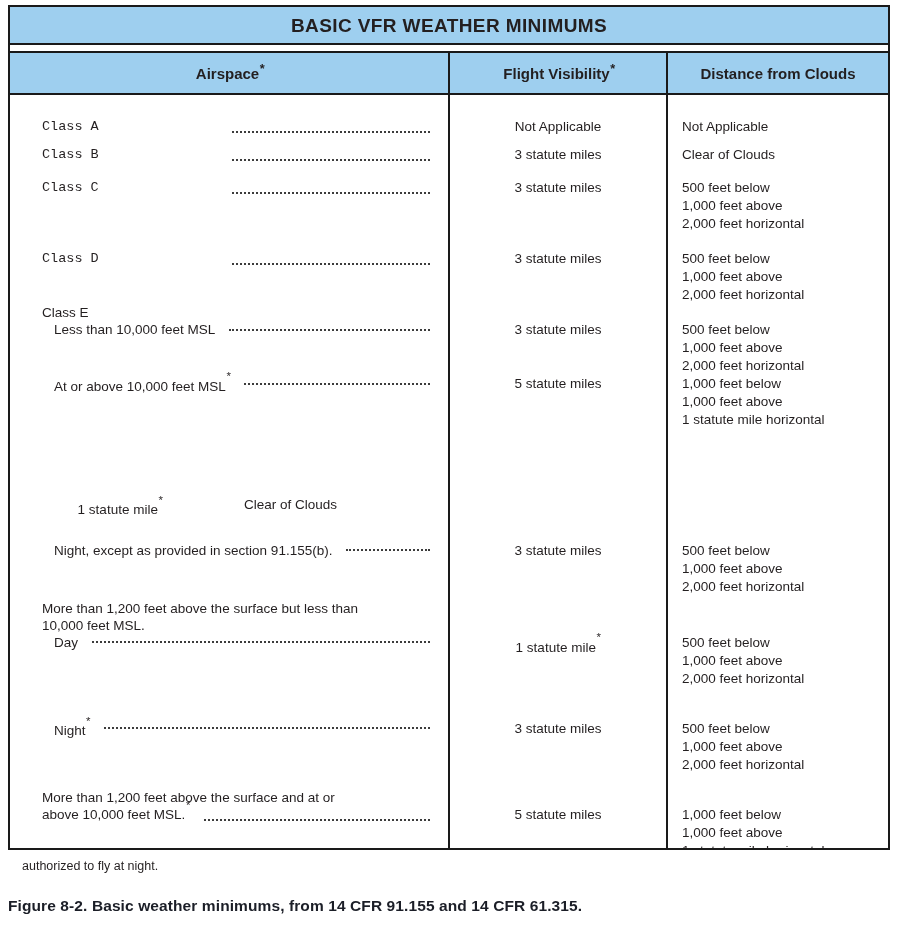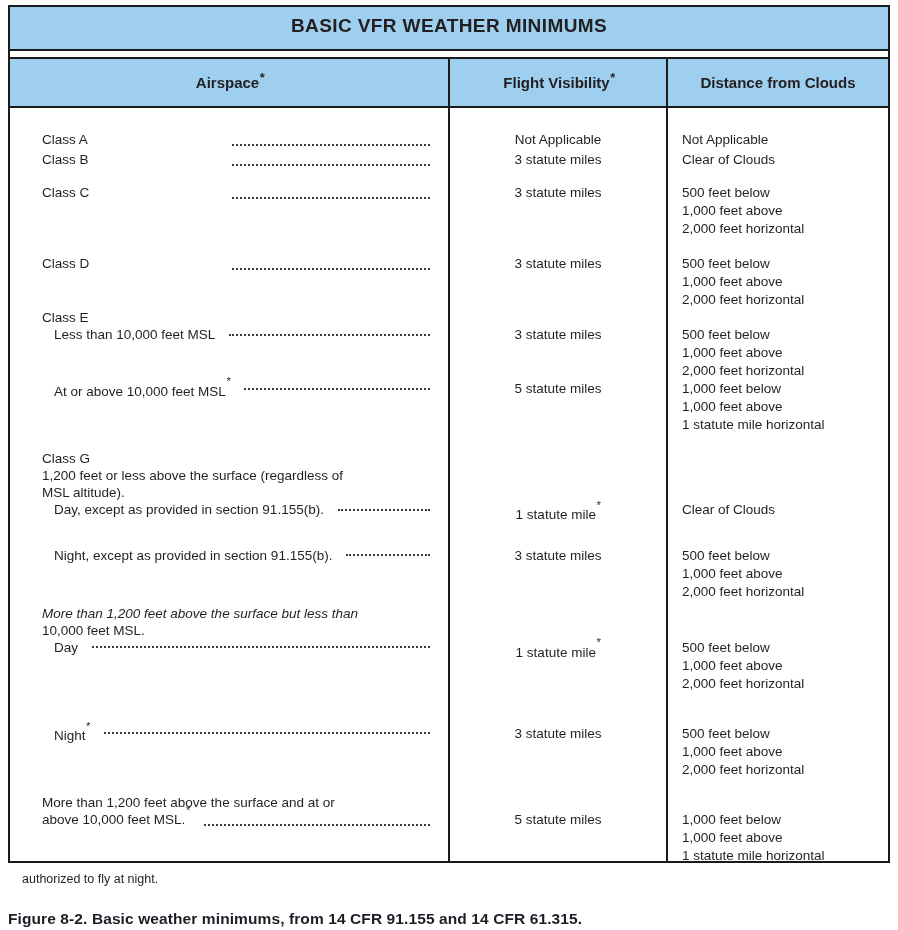--- a/index.html
+++ b/index.html
@@ -3,62 +3,62 @@
 <meta charset="utf-8">
 <style>
   * { margin:0; padding:0; box-sizing:border-box; }
   html,body { width:898px; height:930px; background:#ffffff;
     font-family:"Liberation Sans","DejaVu Sans",sans-serif;
     color:var(--text,#231f20); -webkit-font-smoothing:antialiased; }
   .page { width:898px; height:930px; padding:5px 8px 0 8px; position:relative; }
 
   .vfr-table { width:882px; border:2px solid var(--border,#1a1a1a); background:#fff; }
 
-  .title-row { height:44px; line-height:38px; background:var(--blue,#9ECFEF);
+  .title-row { height:38px; line-height:38px; background:var(--blue,#9ECFEF);
     border-bottom:2px solid var(--border,#1a1a1a); text-align:center;
     font-size:19px; font-weight:bold; letter-spacing:0.4px; }
 
   .band-gap { height:6px; background:#fff; }
 
-  .header-row { position:relative; height:51px; background:var(--blue,#9ECFEF);
+  .header-row { position:relative; height:44px; background:var(--blue,#9ECFEF);
     border-top:2px solid var(--border,#1a1a1a); border-bottom:2px solid var(--border,#1a1a1a);
     display:flex; }
   .hcell { display:flex; align-items:center; justify-content:center;
     font-size:15px; font-weight:bold; }
   .hc1 { width:440px; } .hc2 { width:218px; } .hc3 { flex:1; }
 
   sup.ast { font-size:0.85em; position:relative; top:-0.38em; left:0.05em; font-weight:inherit; }
 
   .tbody { position:relative; height:753px; background:#fff; overflow:hidden; }
   .vline { position:absolute; top:0; bottom:0; width:2px; background:var(--border,#1a1a1a); }
   .vline.v1 { left:438px; } .vline.v2 { left:656px; }
   .header-row .vline { top:-2px; bottom:-2px; }
 
   .row { display:flex; width:100%; }
   .row:nth-child(3){margin-top:23px}  
-  .row:nth-child(4){margin-top:2px}
+  .row:nth-child(4){margin-top:10px}
   .row:nth-child(5){margin-top:15px}
   .row:nth-child(6){margin-top:17px}
   .row:nth-child(7){margin-top:0px}
   .row:nth-child(8){}
   .row:nth-child(9){margin-top:16px}
   .row:nth-child(10){margin-top:24px}
   .row:nth-child(11){margin-top:4px}
   .row:nth-child(12){margin-top:32px}
   .row:nth-child(13){margin-top:15px}
 
   .cell { font-size:13.5px; }
   .c1 { width:438px; padding:0 18px 0 32px; line-height:17px; }
   .c2 { width:220px; text-align:center; line-height:17px; }
   .c3 { flex:1; padding-left:14px; line-height:18px; }
 
   .line { display:flex; align-items:flex-end; height:17px; white-space:nowrap; }
   .line.ind { padding-left:12px;align-items:center; }
   .lab { white-space:nowrap; }
-  .lab.tab { flex:0 0 176px; }
+  .lab.tab { flex:0 0 176px;font-family:Liberation Mono, monospace; }
   .leader { flex:1 1 auto; height:4px; margin-left:14px; margin-bottom:2px;
     border-bottom:2px dotted #3c3c3c; }
 
   .footnote { margin-top:8px; font-size:12.5px; line-height:17px; color:#231f20; }
   .fn-l2 { padding-left:14px; }
 
   .caption { margin-top:22px; font-size:15.5px; font-weight:bold; color:#1b1e27;
     letter-spacing:0.1px; }
 </style>
 </head>
@@ -194,35 +194,20 @@
           </div>
           <div class="cell c3">
             <div style="padding-top: 0px;">
               <div>1,000 feet below</div>
               <div>1,000 feet above</div>
               <div>1 statute mile horizontal</div>
             </div>
           </div>
         </div>
         <div class="row">
-          <div class="cell c1">
-            <div class="line">
-              <div class="lab" style="display: inline;">Class G</div>
-            </div>
-            <div class="line">
-              <div class="lab" style="display: inline;">1,200 feet or less above the surface (regardless of</div>
-            </div>
-            <div class="line">
-              <div class="lab" style="display: inline;">MSL altitude).</div>
-            </div>
-            <div class="line ind">
-              <div class="lab" style="display: inline;">Day, except as provided in section 91.155(b).</div>
-              <div class="leader"></div>
-            </div>
-          </div>
           <div class="cell c2">
             <div style="padding-top: 51px;">1 statute mile<sup class="ast">*</sup></div>
           </div>
           <div class="cell c3">
             <div style="padding-top: 51px;">
               <div>Clear of Clouds</div>
             </div>
           </div>
         </div>
         <div class="row">
@@ -239,21 +224,21 @@
             <div style="padding-top: 0px;">
               <div>500 feet below</div>
               <div>1,000 feet above</div>
               <div>2,000 feet horizontal</div>
             </div>
           </div>
         </div>
         <div class="row">
           <div class="cell c1">
             <div class="line">
-              <div class="lab" style="display: inline; font-style: italic;">More than 1,200 feet above the surface but less than</div>
+              <div class="lab" style="display: inline;">More than 1,200 feet above the surface but less than</div>
             </div>
             <div class="line">
               <div class="lab" style="display: inline;">10,000 feet MSL.</div>
             </div>
             <div class="line ind">
               <div class="lab" style="display: inline;">Day</div>
               <div class="leader"></div>
             </div>
           </div>
           <div class="cell c2">

